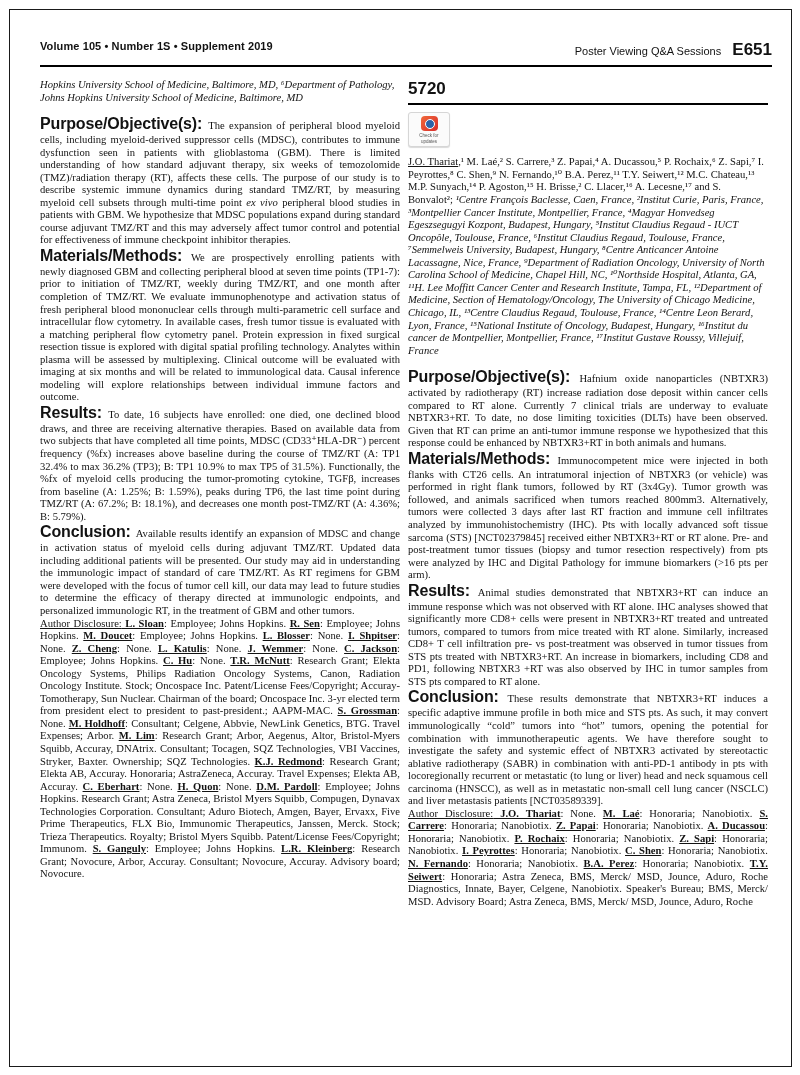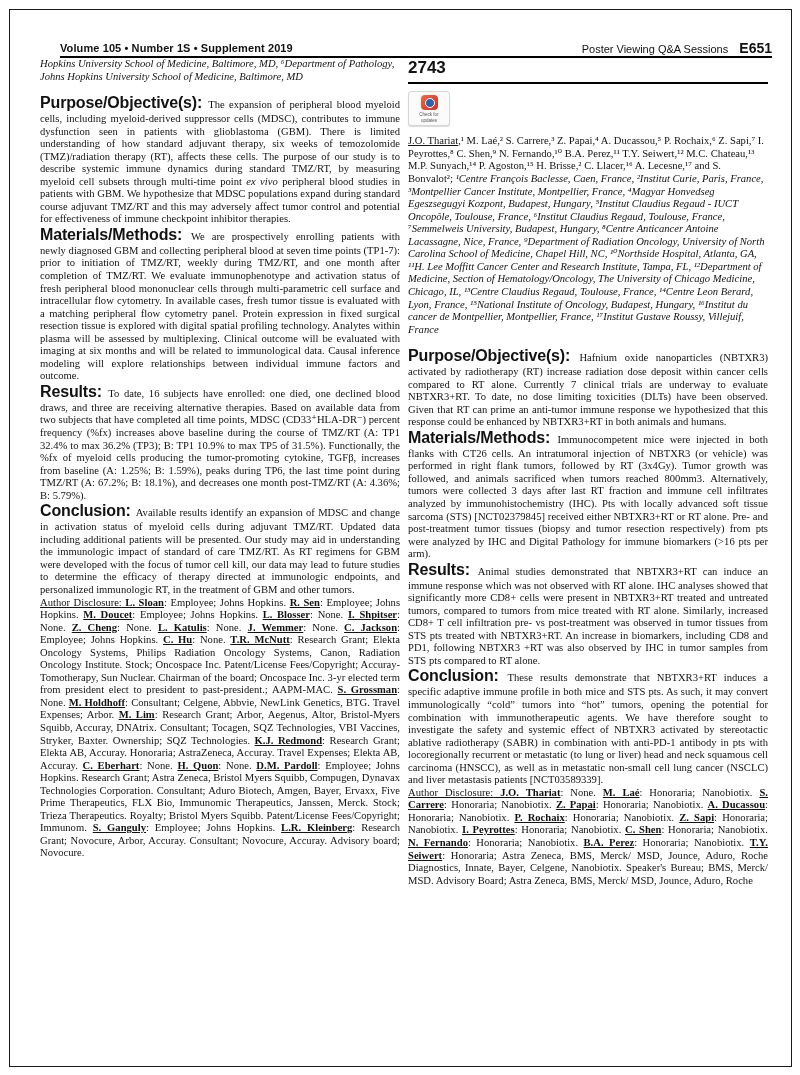--- a/index.html
+++ b/index.html
@@ -1,23 +1,23 @@
 <!DOCTYPE html>
 <html><head>
 <meta charset="utf-8">
 <style>
   html,body{margin:0;padding:0;background:#ffffff;}
   body{width:800px;height:1075px;position:relative;font-family:"Liberation Serif","DejaVu Serif",serif;color:#121212;}
   .frame{position:absolute;left:9px;top:9px;width:781px;height:1056px;border:1px solid #1a1a1a;pointer-events:none;}
   .content{position:absolute;left:40px;top:40px;width:732px;}
-  .hdr{display:flex;justify-content:space-between;align-items:center;border-bottom:2px solid #000;margin-left:20px;}
+  .hdr{display:flex;justify-content:space-between;align-items:flex-start;border-bottom:2px solid #000;padding-bottom:5px;}
   .hdr-left{font-family:"Liberation Sans",sans-serif;font-weight:bold;font-size:11px;letter-spacing:.1px;}
   .hdr-right{font-family:"Liberation Sans",sans-serif;font-size:11px;}
-  .hdr-right .pg{font-weight:bold;font-size:14px;margin-left:8px;}
-  .cols{display:flex;gap:8px;margin-top:0;}
+  .hdr-right .pg{font-weight:bold;font-size:17px;margin-left:8px;}
+  .cols{display:flex;gap:8px;margin-top:12px;}
   .col{width:360px;font-size:10.6px;line-height:1.185;text-align:justify;}
   .col p{margin:0;}
   p.gap-after{margin-bottom:11px;}
   .authors{text-align:left;}
   .lbl{font-family:"Liberation Sans",sans-serif;font-weight:bold;font-size:16px;letter-spacing:-.15px;}
   .b{font-weight:bold;text-decoration:underline;}
   .i{font-style:italic;}
   .u{text-decoration:underline;}
   .session{font-family:"Liberation Sans",sans-serif;font-weight:bold;font-size:17px;border-bottom:2px solid #000;padding-bottom:4px;margin:0 0 7px 0;}
   .title-row{display:flex;justify-content:space-between;align-items:flex-start;margin-bottom:9px;}
@@ -47,21 +47,21 @@
     <div class="col">
       <p class="gap-after authors"><span class="i">Hopkins University School of Medicine, Baltimore, MD, ⁶Department of Pathology, Johns Hopkins University School of Medicine, Baltimore, MD</span></p>
       <p><span class="lbl">Purpose/Objective(s): </span><span>The expansion of peripheral blood myeloid cells, including myeloid-derived suppressor cells (MDSC), contributes to immune dysfunction seen in patients with glioblastoma (GBM). There is limited understanding of how standard adjuvant therapy, six weeks of temozolomide (TMZ)/radiation therapy (RT), affects these cells. The purpose of our study is to describe systemic immune dynamics during standard TMZ/RT, by measuring myeloid cell subsets through multi-time point </span><span class="i">ex vivo</span><span> peripheral blood studies in patients with GBM. We hypothesize that MDSC populations expand during standard course adjuvant TMZ/RT and this may adversely affect tumor control and potential for effectiveness of immune checkpoint inhibitor therapies.</span></p>
       <p><span class="lbl">Materials/Methods: </span><span>We are prospectively enrolling patients with newly diagnosed GBM and collecting peripheral blood at seven time points (TP1-7): prior to initiation of TMZ/RT, weekly during TMZ/RT, and one month after completion of TMZ/RT. We evaluate immunophenotype and activation status of fresh peripheral blood mononuclear cells through multi-parametric cell surface and intracellular flow cytometry. In available cases, fresh tumor tissue is evaluated with a matching peripheral flow cytometry panel. Protein expression in fixed surgical resection tissue is explored with digital spatial profiling technology. Analytes within plasma will be assessed by multiplexing. Clinical outcome will be evaluated with imaging at six months and will be related to immunological data. Causal inference modeling will explore relationships between individual immune factors and outcome.</span></p>
       <p><span class="lbl">Results: </span><span>To date, 16 subjects have enrolled: one died, one declined blood draws, and three are receiving alternative therapies. Based on available data from two subjects that have completed all time points, MDSC (CD33⁺HLA-DR⁻) percent frequency (%fx) increases above baseline during the course of TMZ/RT (A: TP1 32.4% to max 36.2% (TP3); B: TP1 10.9% to max TP5 of 31.5%). Functionally, the %fx of myeloid cells producing the tumor-promoting cytokine, TGFβ, increases from baseline (A: 1.25%; B: 1.59%), peaks during TP6, the last time point during TMZ/RT (A: 67.2%; B: 18.1%), and decreases one month post-TMZ/RT (A: 4.36%; B: 5.79%).</span></p>
       <p><span class="lbl">Conclusion: </span><span>Available results identify an expansion of MDSC and change in activation status of myeloid cells during adjuvant TMZ/RT. Updated data including additional patients will be presented. Our study may aid in understanding the immunologic impact of standard of care TMZ/RT. As RT regimens for GBM were developed with the focus of tumor cell kill, our data may lead to future studies to determine the efficacy of therapy directed at immunologic endpoints, and personalized immunologic RT, in the treatment of GBM and other tumors.</span></p>
       <p><span class="u">Author Disclosure:</span><span class="b"> L. Sloan</span><span>: Employee; Johns Hopkins. </span><span class="b">R. Sen</span><span>: Employee; Johns Hopkins. </span><span class="b">M. Doucet</span><span>: Employee; Johns Hopkins. </span><span class="b">L. Blosser</span><span>: None. </span><span class="b">I. Shpitser</span><span>: None. </span><span class="b">Z. Cheng</span><span>: None. </span><span class="b">L. Katulis</span><span>: None. </span><span class="b">J. Wemmer</span><span>: None. </span><span class="b">C. Jackson</span><span>: Employee; Johns Hopkins. </span><span class="b">C. Hu</span><span>: None. </span><span class="b">T.R. McNutt</span><span>: Research Grant; Elekta Oncology Systems, Philips Radiation Oncology Systems, Canon, Radiation Oncology Institute. Stock; Oncospace Inc. Patent/License Fees/Copyright; Accuray-Tomotherapy, Sun Nuclear. Chairman of the board; Oncospace Inc. 3-yr elected term from president elect to president to past-president.; AAPM-MAC. </span><span class="b">S. Grossman</span><span>: None. </span><span class="b">M. Holdhoff</span><span>: Consultant; Celgene, Abbvie, NewLink Genetics, BTG. Travel Expenses; Arbor. </span><span class="b">M. Lim</span><span>: Research Grant; Arbor, Aegenus, Altor, Bristol-Myers Squibb, Accuray, DNAtrix. Consultant; Tocagen, SQZ Technologies, VBI Vaccines, Stryker, Baxter. Ownership; SQZ Technologies. </span><span class="b">K.J. Redmond</span><span>: Research Grant; Elekta AB, Accuray. Honoraria; AstraZeneca, Accuray. Travel Expenses; Elekta AB, Accuray. </span><span class="b">C. Eberhart</span><span>: None. </span><span class="b">H. Quon</span><span>: None. </span><span class="b">D.M. Pardoll</span><span>: Employee; Johns Hopkins. Research Grant; Astra Zeneca, Bristol Myers Squibb, Compugen, Dynavax Technologies Corporation. Consultant; Aduro Biotech, Amgen, Bayer, Ervaxx, Five Prime Therapeutics, FLX Bio, Immunomic Therapeutics, Janssen, Merck. Stock; Trieza Therapeutics. Royalty; Bristol Myers Squibb. Patent/License Fees/Copyright; Immunom. </span><span class="b">S. Ganguly</span><span>: Employee; Johns Hopkins. </span><span class="b">L.R. Kleinberg</span><span>: Research Grant; Novocure, Arbor, Accuray. Consultant; Novocure, Accuray. Advisory board; Novocure.</span></p>
     </div>
 
     <div class="col">
-      <div class="session">2743</div>
+      <div class="session">5720</div>
       <div class="title-row">
         <div class="badge">
           <div class="badge-logo">
             <div class="badge-circle"></div>
           </div>
           <div class="badge-text">Check for updates</div>
         </div>
       </div>
       <p class="gap-after authors"><span class="u">J.O. Thariat</span><span>,¹ M. Laé,² S. Carrere,³ Z. Papai,⁴ A. Ducassou,⁵ P. Rochaix,⁶ Z. Sapi,⁷ I. Peyrottes,⁸ C. Shen,⁹ N. Fernando,¹⁰ B.A. Perez,¹¹ T.Y. Seiwert,¹² M.C. Chateau,¹³ M.P. Sunyach,¹⁴ P. Agoston,¹⁵ H. Brisse,² C. Llacer,¹⁶ A. Lecesne,¹⁷ and S. Bonvalot²; </span><span class="i">¹Centre François Baclesse, Caen, France, ²Institut Curie, Paris, France, ³Montpellier Cancer Institute, Montpellier, France, ⁴Magyar Honvedseg Egeszsegugyi Kozpont, Budapest, Hungary, ⁵Institut Claudius Regaud - IUCT Oncopôle, Toulouse, France, ⁶Institut Claudius Regaud, Toulouse, France, ⁷Semmelweis University, Budapest, Hungary, ⁸Centre Anticancer Antoine Lacassagne, Nice, France, ⁹Department of Radiation Oncology, University of North Carolina School of Medicine, Chapel Hill, NC, ¹⁰Northside Hospital, Atlanta, GA, ¹¹H. Lee Moffitt Cancer Center and Research Institute, Tampa, FL, ¹²Department of Medicine, Section of Hematology/Oncology, The University of Chicago Medicine, Chicago, IL, ¹³Centre Claudius Regaud, Toulouse, France, ¹⁴Centre Leon Berard, Lyon, France, ¹⁵National Institute of Oncology, Budapest, Hungary, ¹⁶Institut du cancer de Montpellier, Montpellier, France, ¹⁷Institut Gustave Roussy, Villejuif, France</span></p>
       <p><span class="lbl">Purpose/Objective(s): </span><span>Hafnium oxide nanoparticles (NBTXR3) activated by radiotherapy (RT) increase radiation dose deposit within cancer cells compared to RT alone. Currently 7 clinical trials are underway to evaluate NBTXR3+RT. To date, no dose limiting toxicities (DLTs) have been observed. Given that RT can prime an anti-tumor immune response we hypothesized that this response could be enhanced by NBTXR3+RT in both animals and humans.</span></p>

